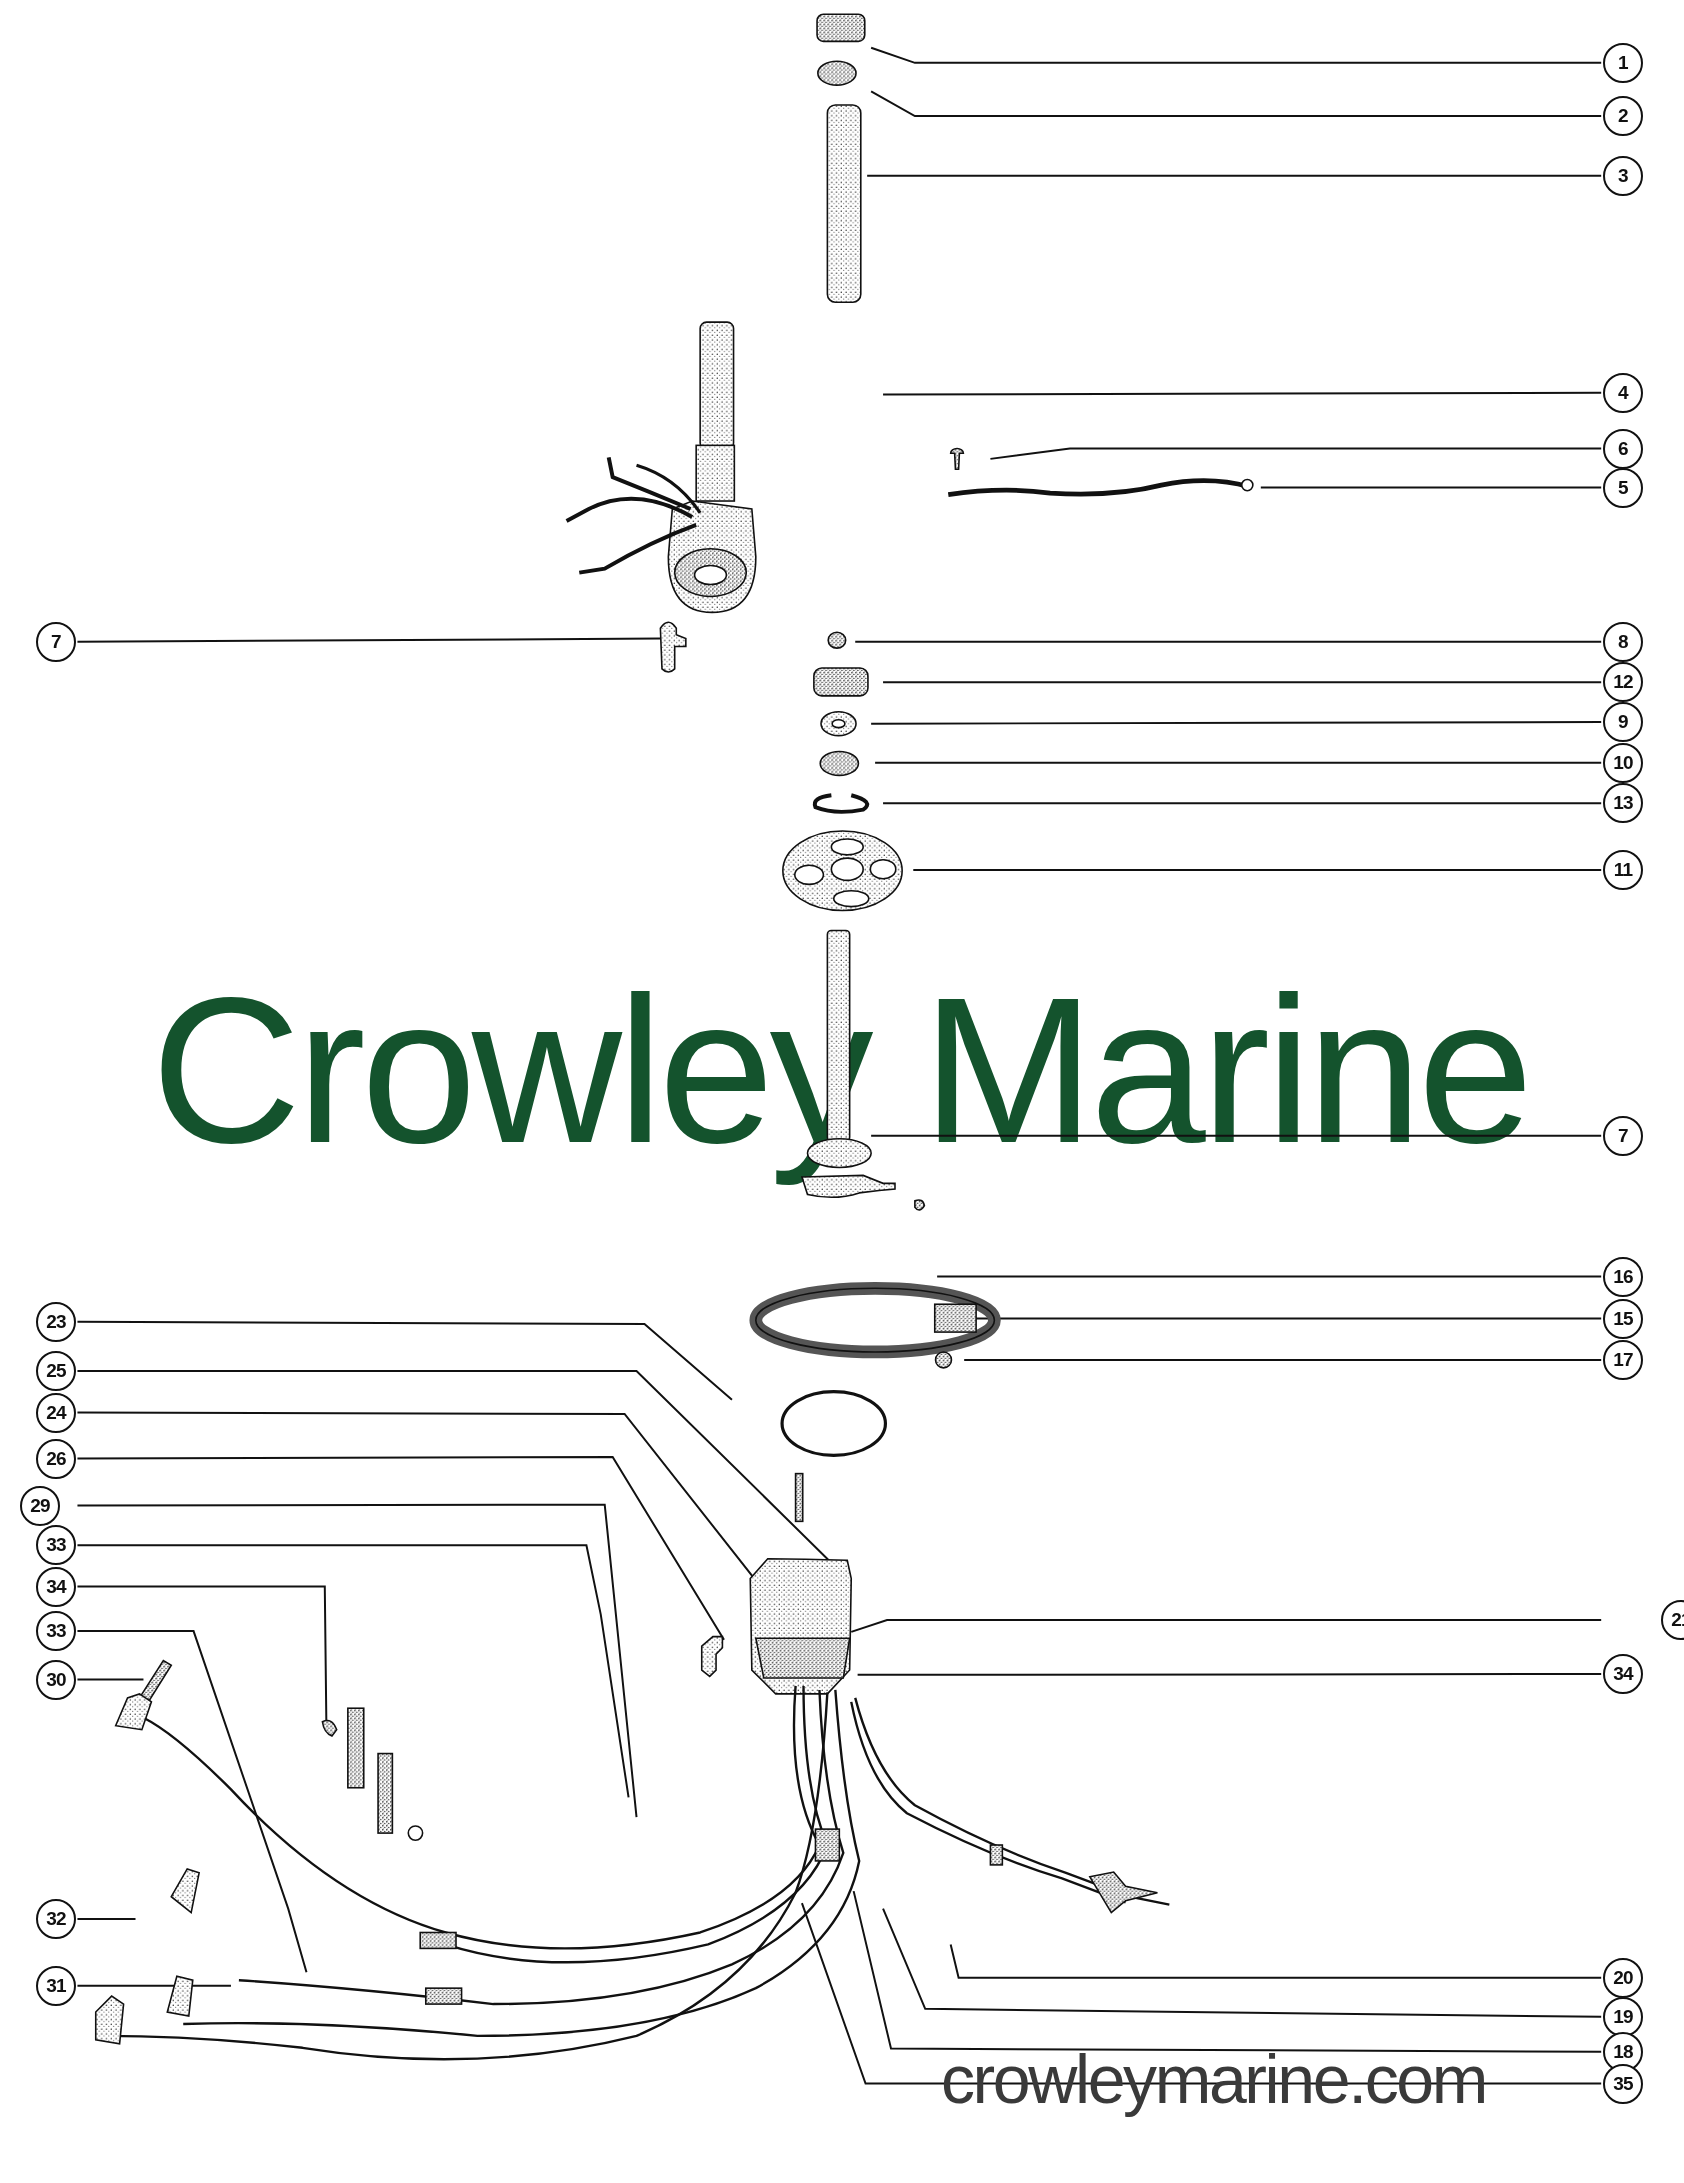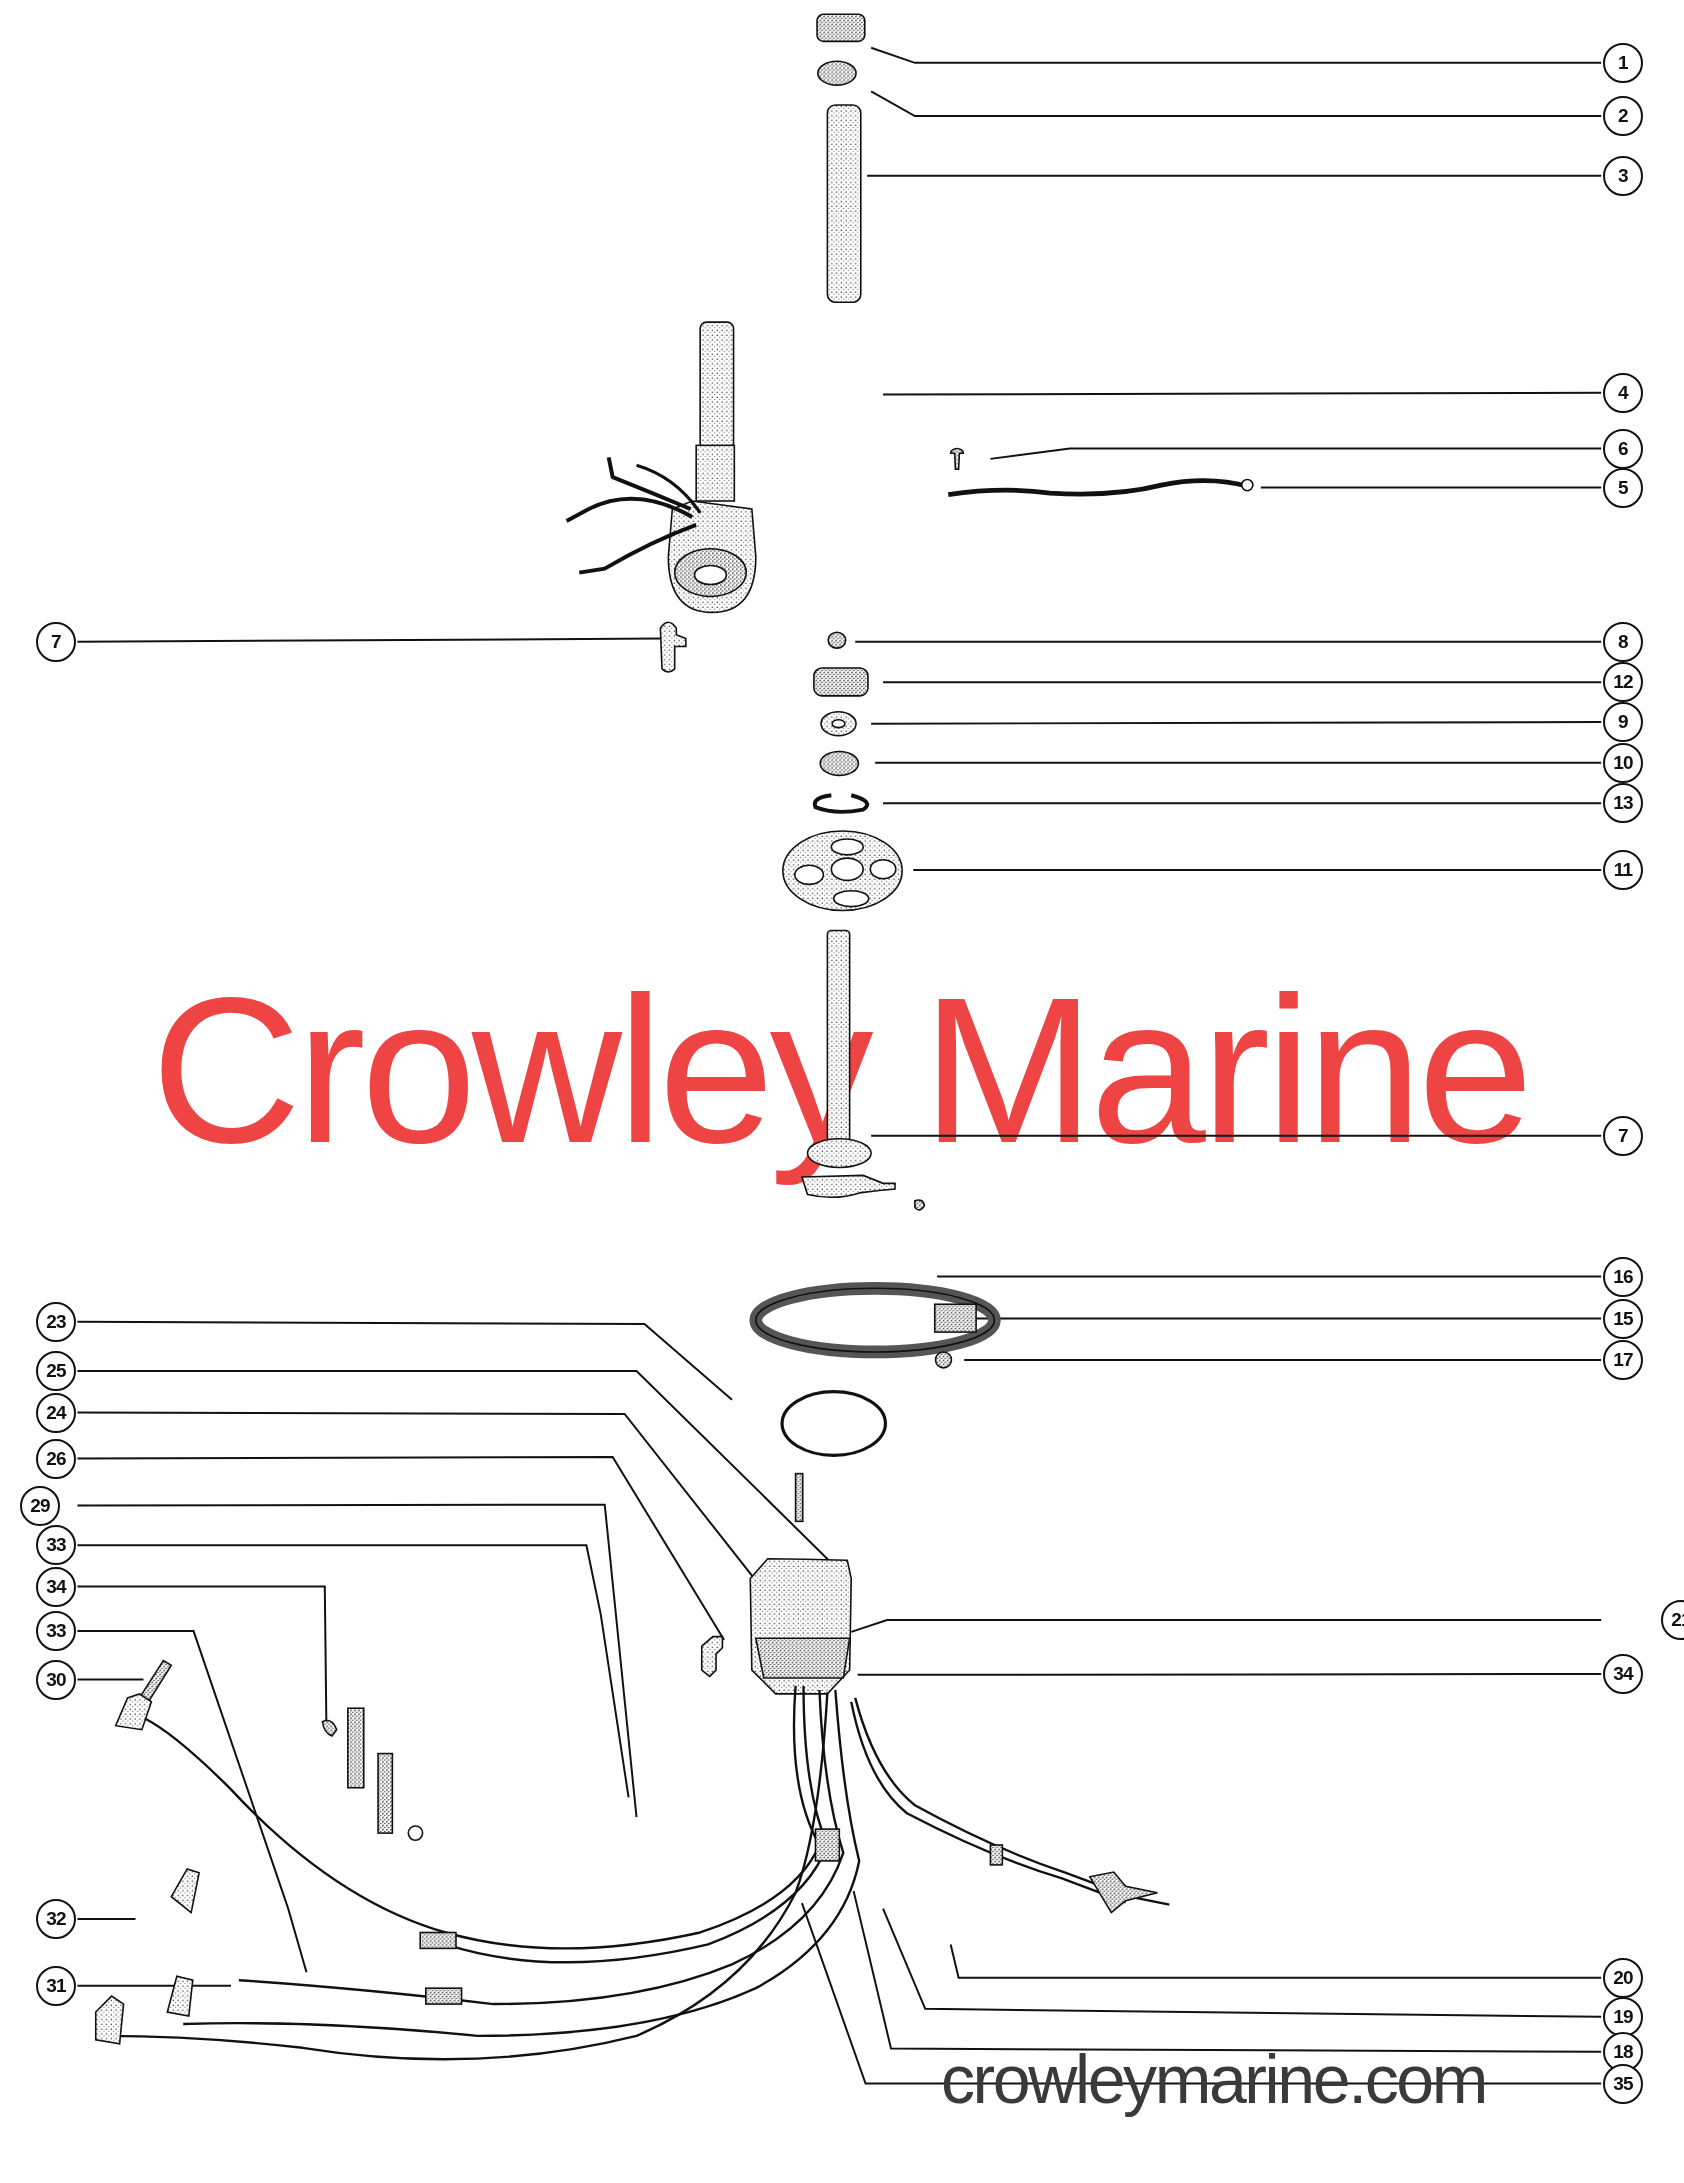--- a/index.html
+++ b/index.html
@@ -1,20 +1,20 @@
 <!DOCTYPE html>
 <html style="font-size:12.7px"><head>
 <meta charset="utf-8">
 <style>
   html, body { margin: 0; padding: 0; background: #ffffff; }
   body { width: 1685px; height: 2183px; position: relative; overflow: hidden; font-family: "Liberation Sans", sans-serif; }
   .watermark {
     position: absolute; left: 151px; top: 966px; width: 1400px;
     font-family: "Liberation Sans", sans-serif; font-size: 208px; letter-spacing: -4.8px;
-    color: #ef4444; white-space: nowrap; line-height: 1; z-index: 0;
+    color: #14532d; white-space: nowrap; line-height: 1; z-index: 0;
   }
   .site-url {
     position: absolute; left: 941px; top: 2036px;
     font-family: "Liberation Sans", sans-serif; font-size: 68px; letter-spacing: -2.4px;
     color: #3a3a3a; white-space: nowrap; line-height: 1; z-index: 3; margin-top: 9px;
   }
   svg.drawing { position: absolute; left: 0; top: 0; z-index: 1; }
   .callout {
     position: absolute; width: 40px; height: 40px; margin-left: -20px; margin-top: -20px;
     border: 2.4px solid #111; border-radius: 50%; background: #fff; box-sizing: border-box;

